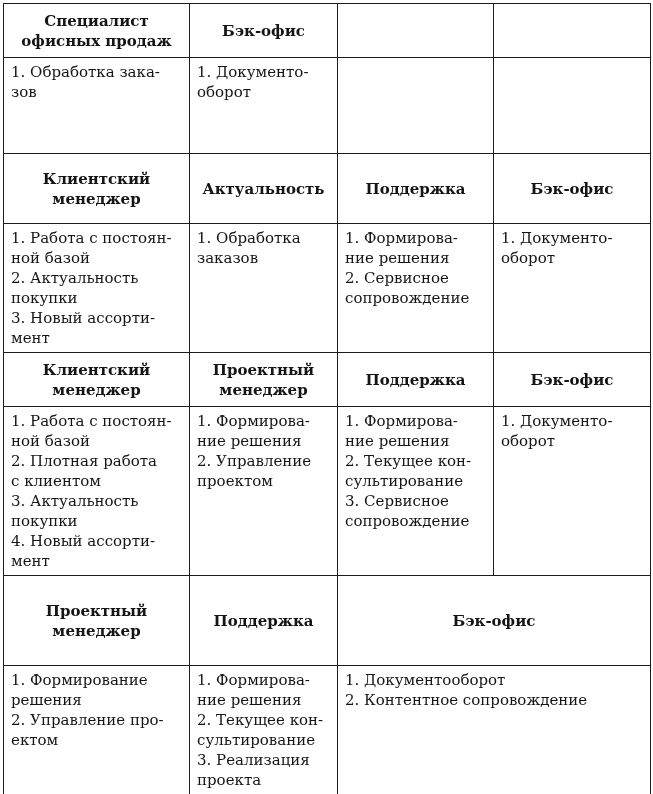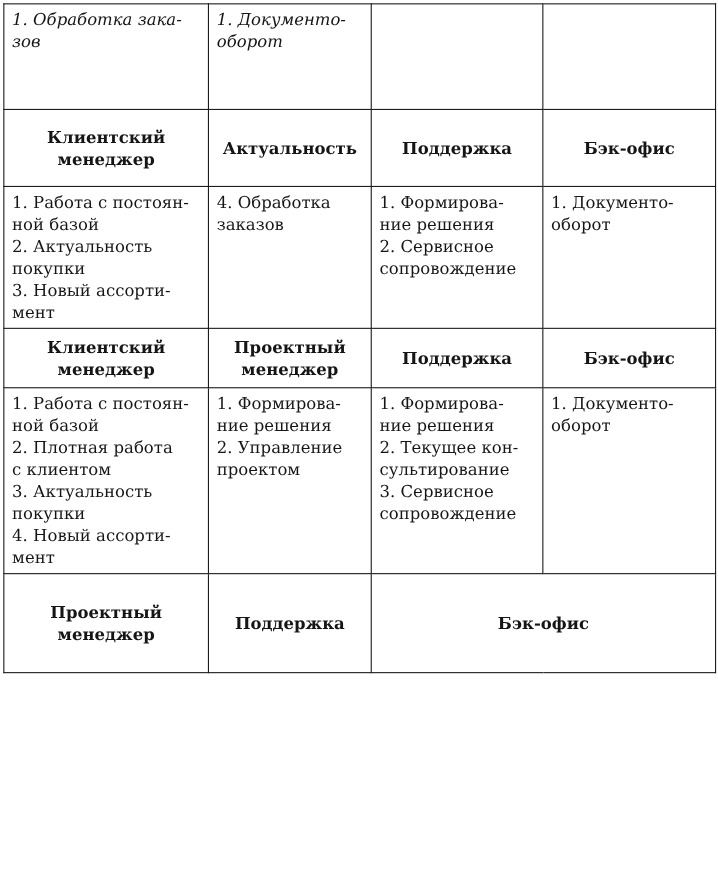--- a/index.html
+++ b/index.html
@@ -31,40 +31,47 @@
     white-space: pre-line;
     padding: 2px 4px;
   }
   .doc-table td {
     text-align: left;
     vertical-align: top;
     white-space: pre-line;
     padding: 4px 5px 4px 7px;
   }
   tr.r-h1 { height: 54px; }
-  tr.r-d1 { height: 96px; font-style: italic; }
+  tr.r-d1 { height: 96px; }
   tr.r-h2 { height: 70px; }
   tr.r-d2 { height: 123px; }
   tr.r-h3 { height: 54px; }
   tr.r-d3 { height: 161px; }
   tr.r-h4 { height: 90px; }
   tr.r-d4 { height: 130px; }
 </style>
 </head>
 <body>
 
 <table class="doc-table">
   <colgroup>
     <col style="width:186px">
     <col style="width:148px">
     <col style="width:156px">
     <col style="width:157px">
   </colgroup>
 
   <tbody>
+      <tr class="r-h1">
+    <th>Специалист
+офисных продаж</th>
+    <th>Бэк-офис</th>
+    <th></th>
+    <th></th>
+  </tr>
   <tr class="r-d1">
     <td>1. Обработка зака-
 зов</td>
     <td>1. Документо-
 оборот</td>
     <td></td>
     <td></td>
   </tr>
 
   <tr class="r-h2">
@@ -74,21 +81,21 @@
     <th>Поддержка</th>
     <th>Бэк-офис</th>
   </tr>
   <tr class="r-d2">
     <td>1. Работа с постоян-
 ной базой
 2. Актуальность
 покупки
 3. Новый ассорти-
 мент</td>
-    <td>4. Обработка
+    <td>1. Обработка
 заказов</td>
     <td>1. Формирова-
 ние решения
 2. Сервисное
 сопровождение</td>
     <td>1. Документо-
 оборот</td>
   </tr>
 
   <tr class="r-h3">
@@ -121,14 +128,28 @@
     <td>1. Документо-
 оборот</td>
   </tr>
 
   <tr class="r-h4">
     <th>Проектный
 менеджер</th>
     <th>Поддержка</th>
     <th colspan="2">Бэк-офис</th>
   </tr>
+  <tr class="r-d4">
+    <td>1. Формирование
+решения
+2. Управление про-
+ектом</td>
+    <td>1. Формирова-
+ние решения
+2. Текущее кон-
+сультирование
+3. Реализация
+проекта</td>
+    <td colspan="2">1. Документооборот
+2. Контентное сопровождение</td>
+  </tr>
 </tbody>
   </table>
 
 </body></html>

